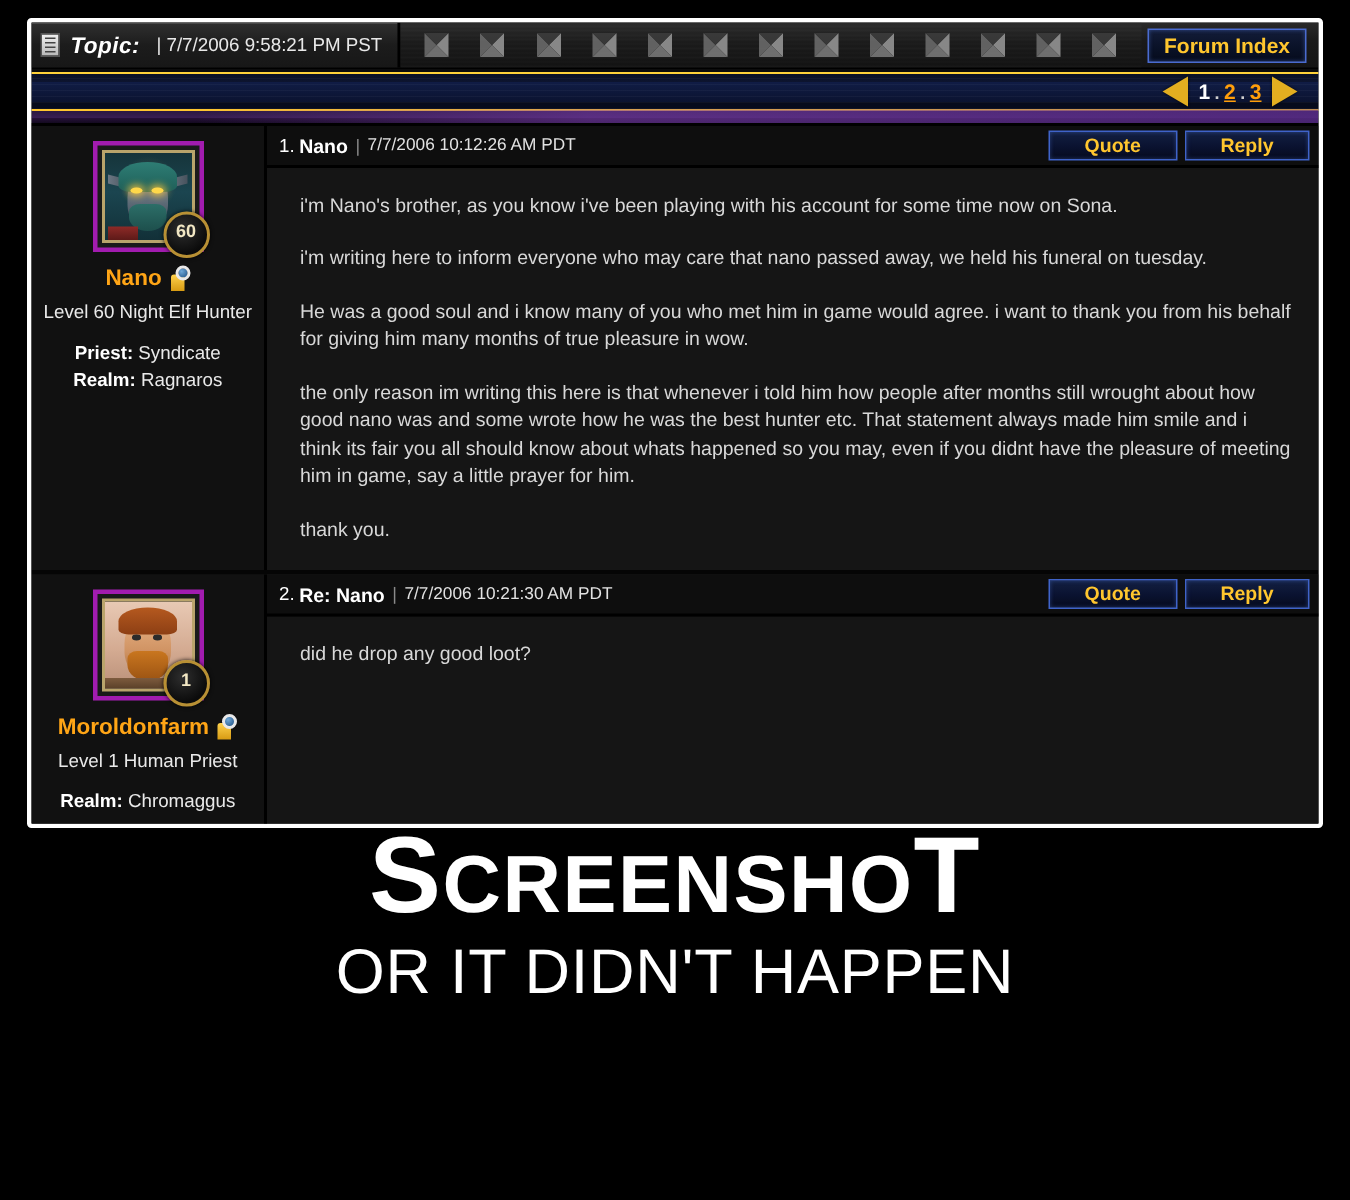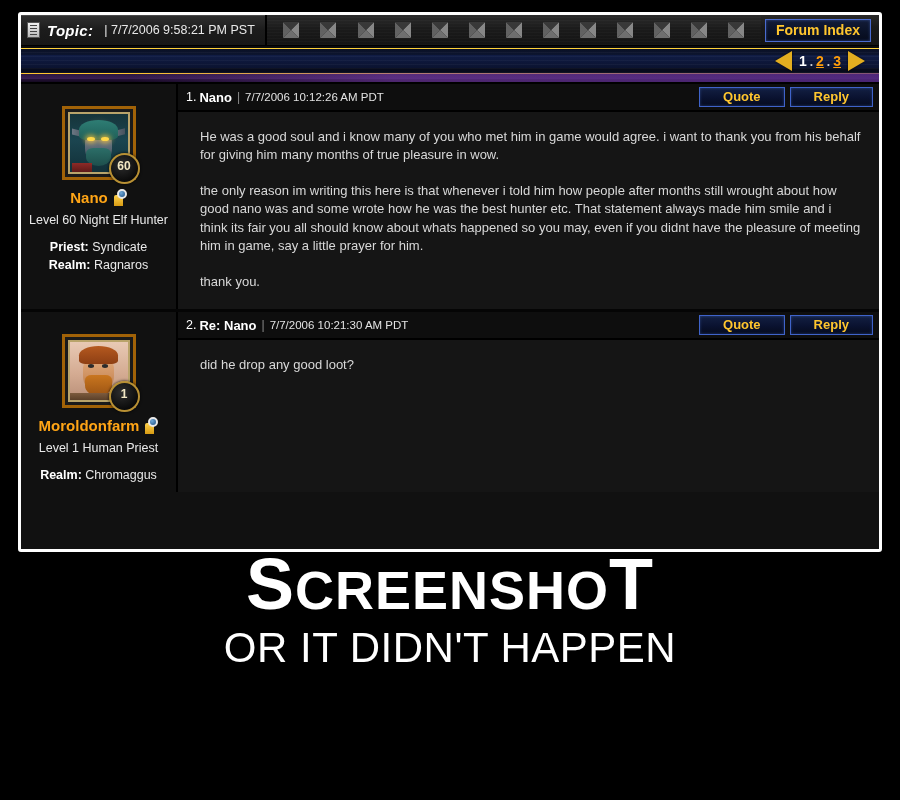--- a/index.html
+++ b/index.html
@@ -206,24 +206,24 @@
   .post-side {
     flex: 0 0 157px;
     box-sizing: border-box;
     background: #111111;
     border-right: 2px solid #000;
     padding: 8px 4px 10px;
     text-align: center;
   }
   .avatar-frame {
     width: 74px; height: 74px;
-    margin: 14px auto 0;
+    margin: 2px auto 0;
     position: relative;
     box-sizing: border-box;
-    border: 3px solid #a16207;
+    border: 3px solid #a21caf;
     background: #1a1a1a;
     padding: 3px;
   }
   .avatar-inner {
     width: 100%; height: 100%;
     box-sizing: border-box;
     border: 2px solid #b9a46b;
     position: relative;
     overflow: hidden;
   }
@@ -514,20 +514,22 @@
           <div class="post-head">
             <span class="post-num">1.</span>
             <span class="post-title">Nano</span>
             <span class="post-sep">|</span>
             <span class="post-date">7/7/2006 10:12:26 AM PDT</span>
             <span class="post-head-spacer"></span>
             <span class="post-btn">Quote</span>
             <span class="post-btn">Reply</span>
           </div>
           <div class="post-body">
+            <p>i'm Nano's brother, as you know i've been playing with his account for some time now on Sona.</p>
+            <p>i'm writing here to inform everyone who may care that nano passed away, we held his funeral on tuesday.</p>
             <p>He was a good soul and i know many of you who met him in game would agree. i want to thank you from his behalf for giving him many months of true pleasure in wow.</p>
             <p>the only reason im writing this here is that whenever i told him how people after months still wrought about how good nano was and some wrote how he was the best hunter etc. That statement always made him smile and i think its fair you all should know about whats happened so you may, even if you didnt have the pleasure of meeting him in game, say a little prayer for him.</p>
             <p>thank you.</p>
           </div>
         </div>
       </div>
       <div class="post">
         <div class="post-side">
           <div class="avatar-frame">
             <div class="avatar-inner">

